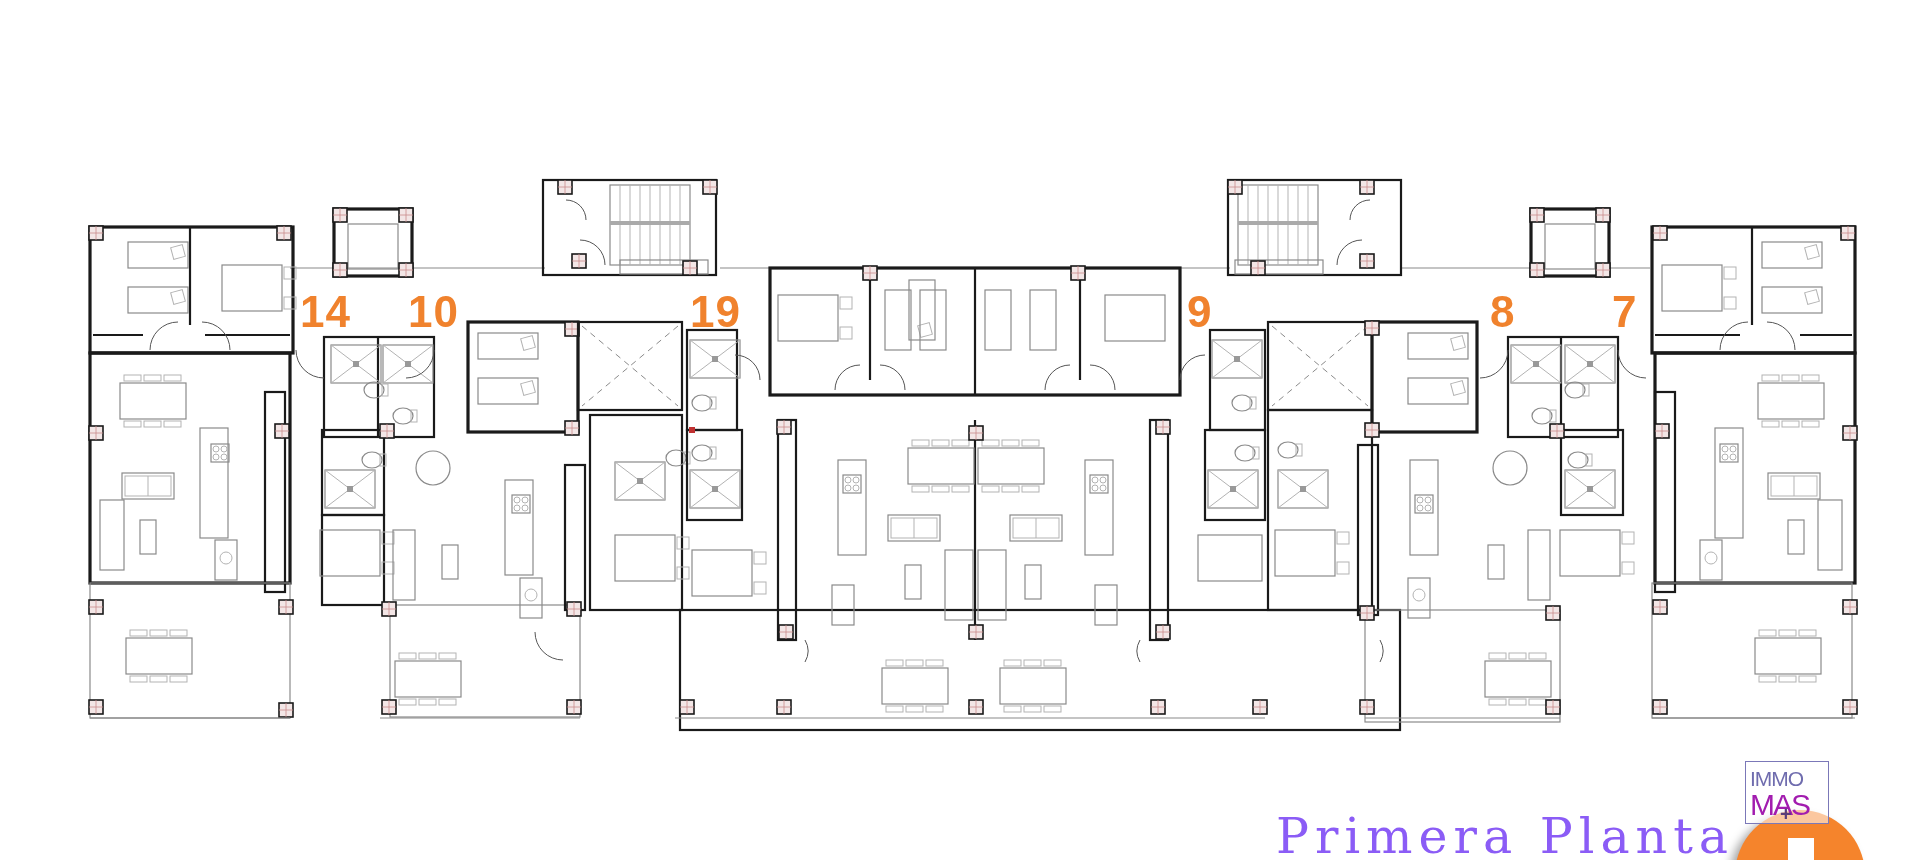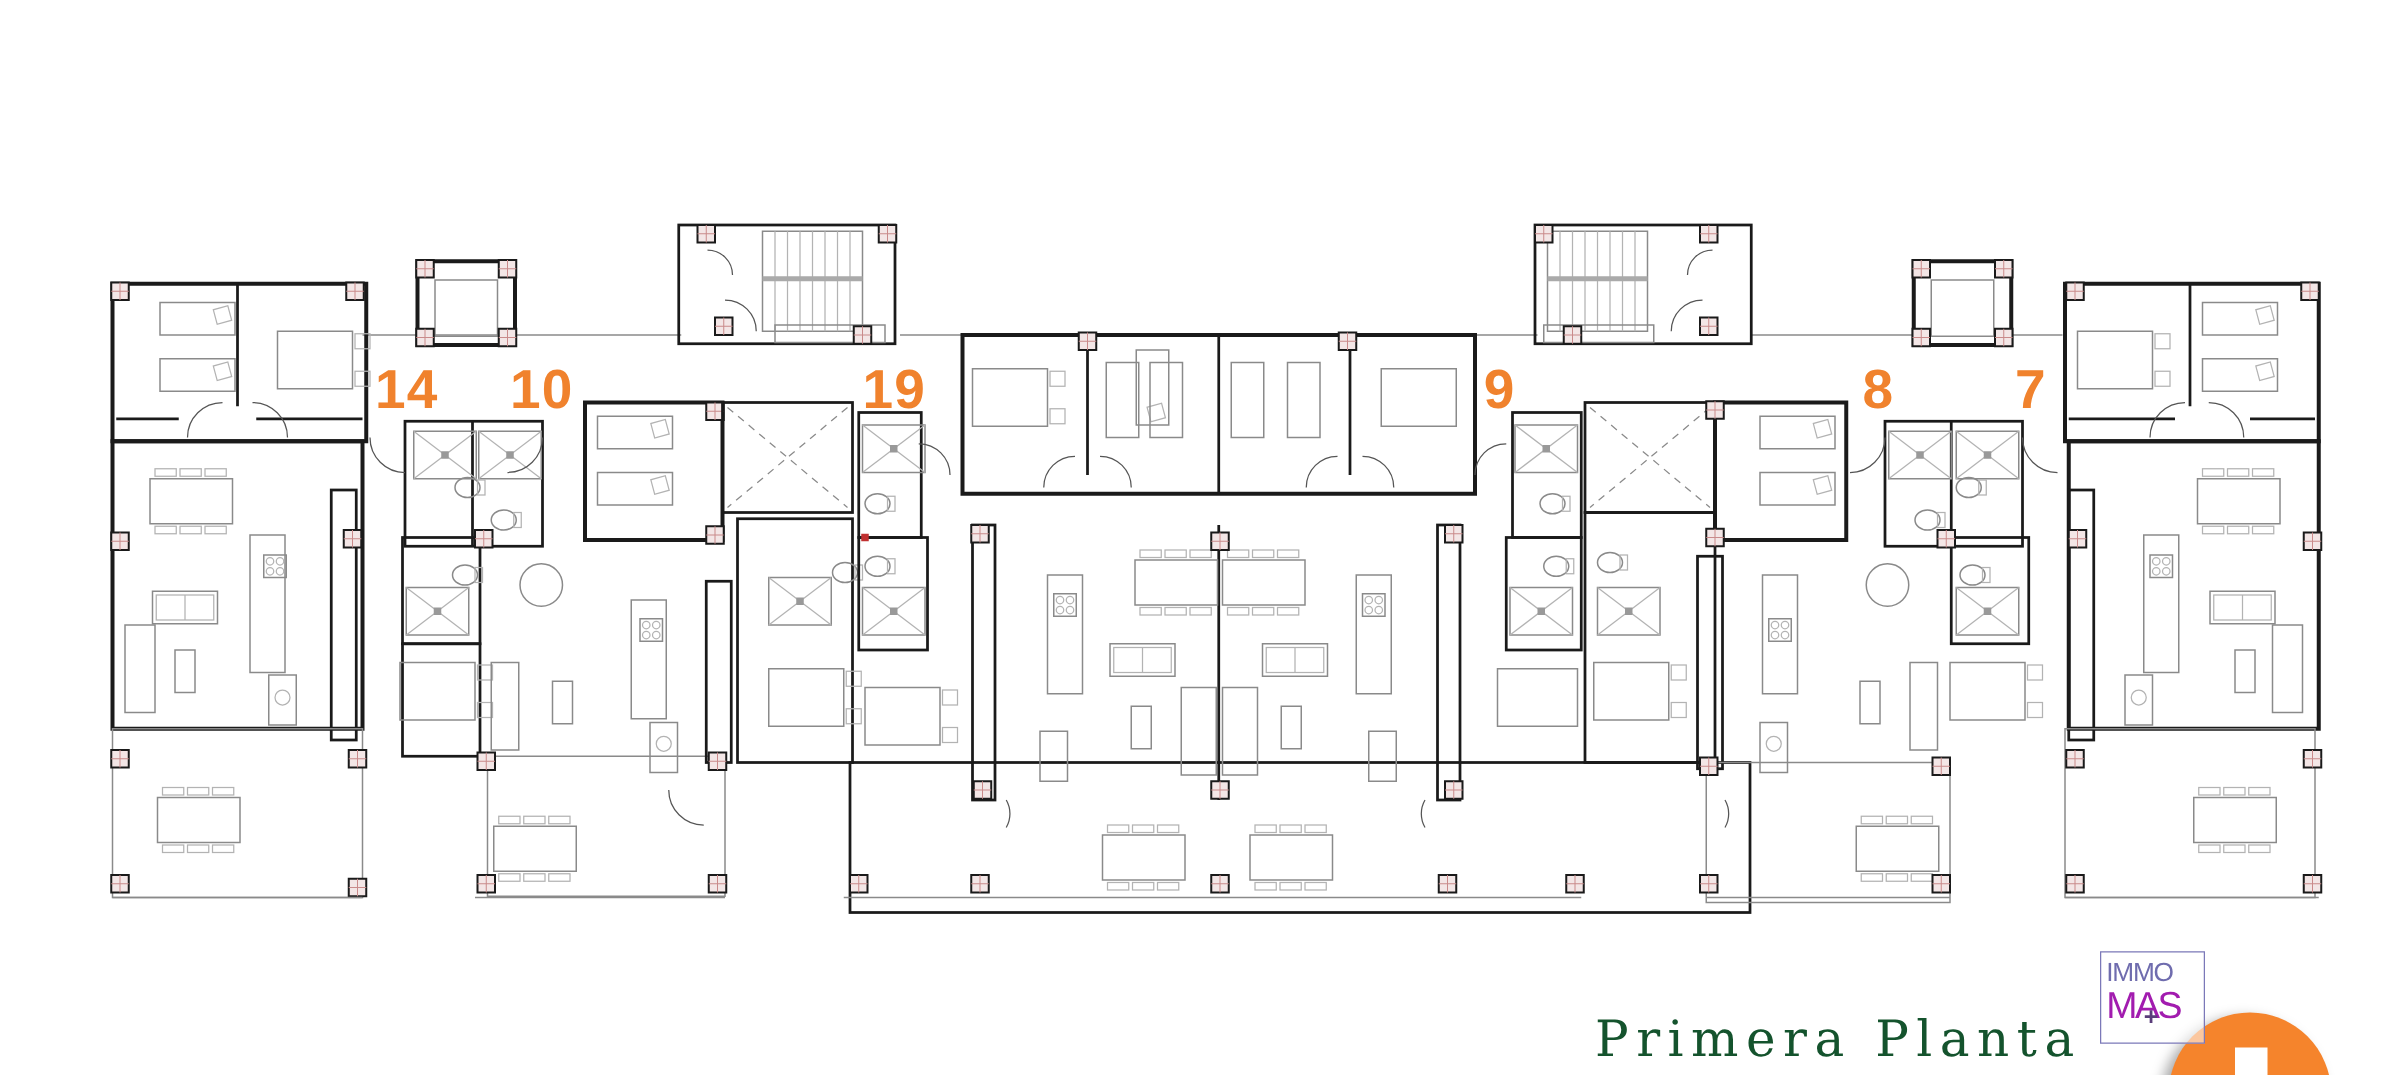--- a/index.html
+++ b/index.html
@@ -7,24 +7,24 @@
   #plan { position: absolute; left: 0; top: 0; width: 1920px; height: 860px; }
   .w { fill: none; stroke: #1a1a1a; stroke-width: 2.2; }
   .wt { fill: none; stroke: #1a1a1a; stroke-width: 3.2; }
   .g { fill: none; stroke: #8a8a8a; stroke-width: 1.2; }
   .gl { fill: none; stroke: #b3b3b3; stroke-width: 1; }
   .dash { fill: none; stroke: #8a8a8a; stroke-width: 1; stroke-dasharray: 6 5; }
   .col { fill: #f3e6e6; stroke: #1a1a1a; stroke-width: 1.6; }
   .colx { stroke: #c98a8a; stroke-width: 0.8; }
   .door { fill: none; stroke: #555; stroke-width: 1; }
   .unit-num { position: absolute; color: #f0822d; font-family: "Liberation Sans", sans-serif; font-weight: 700; font-size: 44px; line-height: 1; letter-spacing: 1px; }
-  .floor-title { position: absolute; left: 1276px; top: 812px; color: #14532d; font-family: "DejaVu Serif", serif; font-size: 40px; letter-spacing: 6px; line-height: 1; }
+  .floor-title { position: absolute; left: 1276px; top: 812px; color: #8b5cf6; font-family: "DejaVu Serif", serif; font-size: 49px; letter-spacing: 6px; line-height: 1; }
   .logo-circle { position: absolute; left: 1735px; top: 810px; width: 130px; height: 130px; border-radius: 50%; background: #f5842c; box-shadow: -6px 4px 10px rgba(0,0,0,0.35); }
   .logo-one { position: absolute; left: 1788px; top: 838px; width: 26px; height: 40px; background: #ffffff; }
-  .logo-box { position: absolute; left: 1680px; top: 761px; width: 84px; height: 74px; border: 1.5px solid #7b78b8; background: rgba(255,255,255,0.55); box-sizing: border-box; }
+  .logo-box { position: absolute; left: 1745px; top: 761px; width: 84px; height: 63px; border: 1.5px solid #7b78b8; background: rgba(255,255,255,0.55); box-sizing: border-box; }
   .logo-immo { position: absolute; left: 4px; top: 6px; color: #6f6cae; font-family: "Liberation Sans", sans-serif; font-size: 21px; line-height: 1; letter-spacing: -1px; }
   .logo-mas { position: absolute; left: 4px; top: 28px; color: #a21caf; font-family: "Liberation Sans", sans-serif; font-size: 30px; line-height: 1; letter-spacing: -2px; }
   .logo-plus { position: absolute; left: 34px; top: 42px; color: #5a3d7a; font-family: "Liberation Sans", sans-serif; font-weight: 700; font-size: 20px; line-height: 1; }
 </style>
 </head>
 <body>
 
 <svg id="plan" viewBox="0 0 1920 860" xmlns="http://www.w3.org/2000/svg">
   <defs>
     <g id="column">

